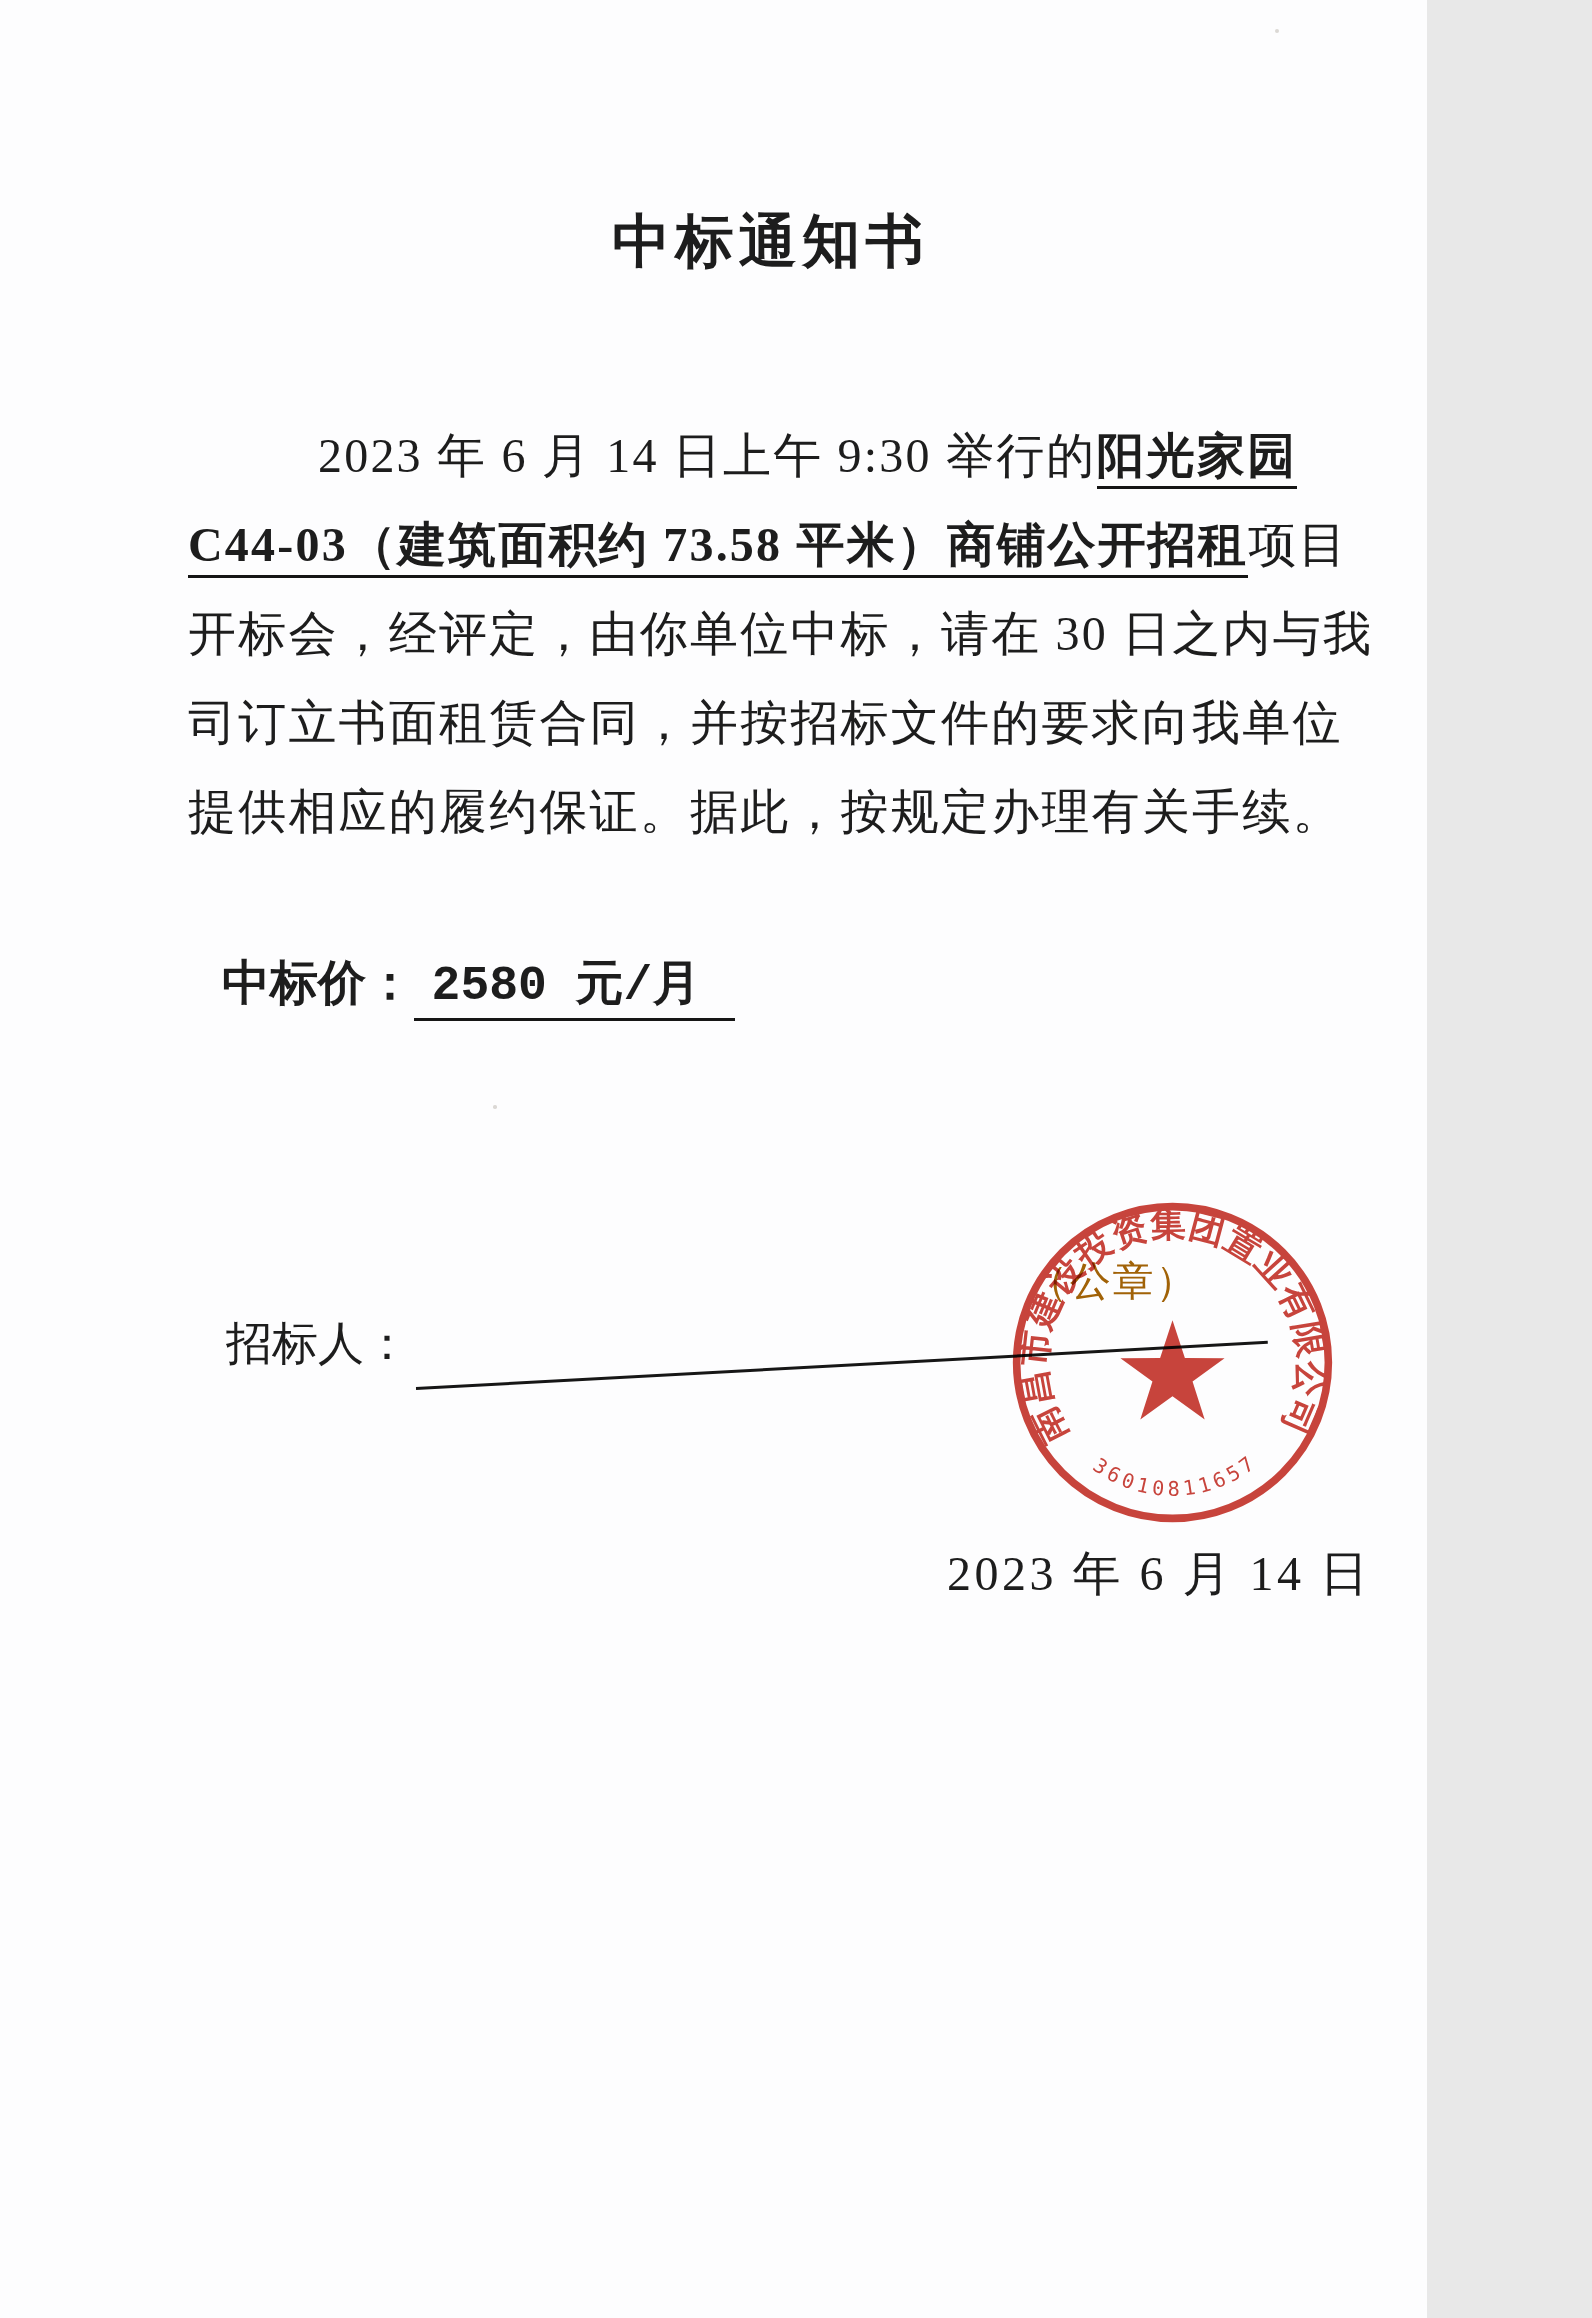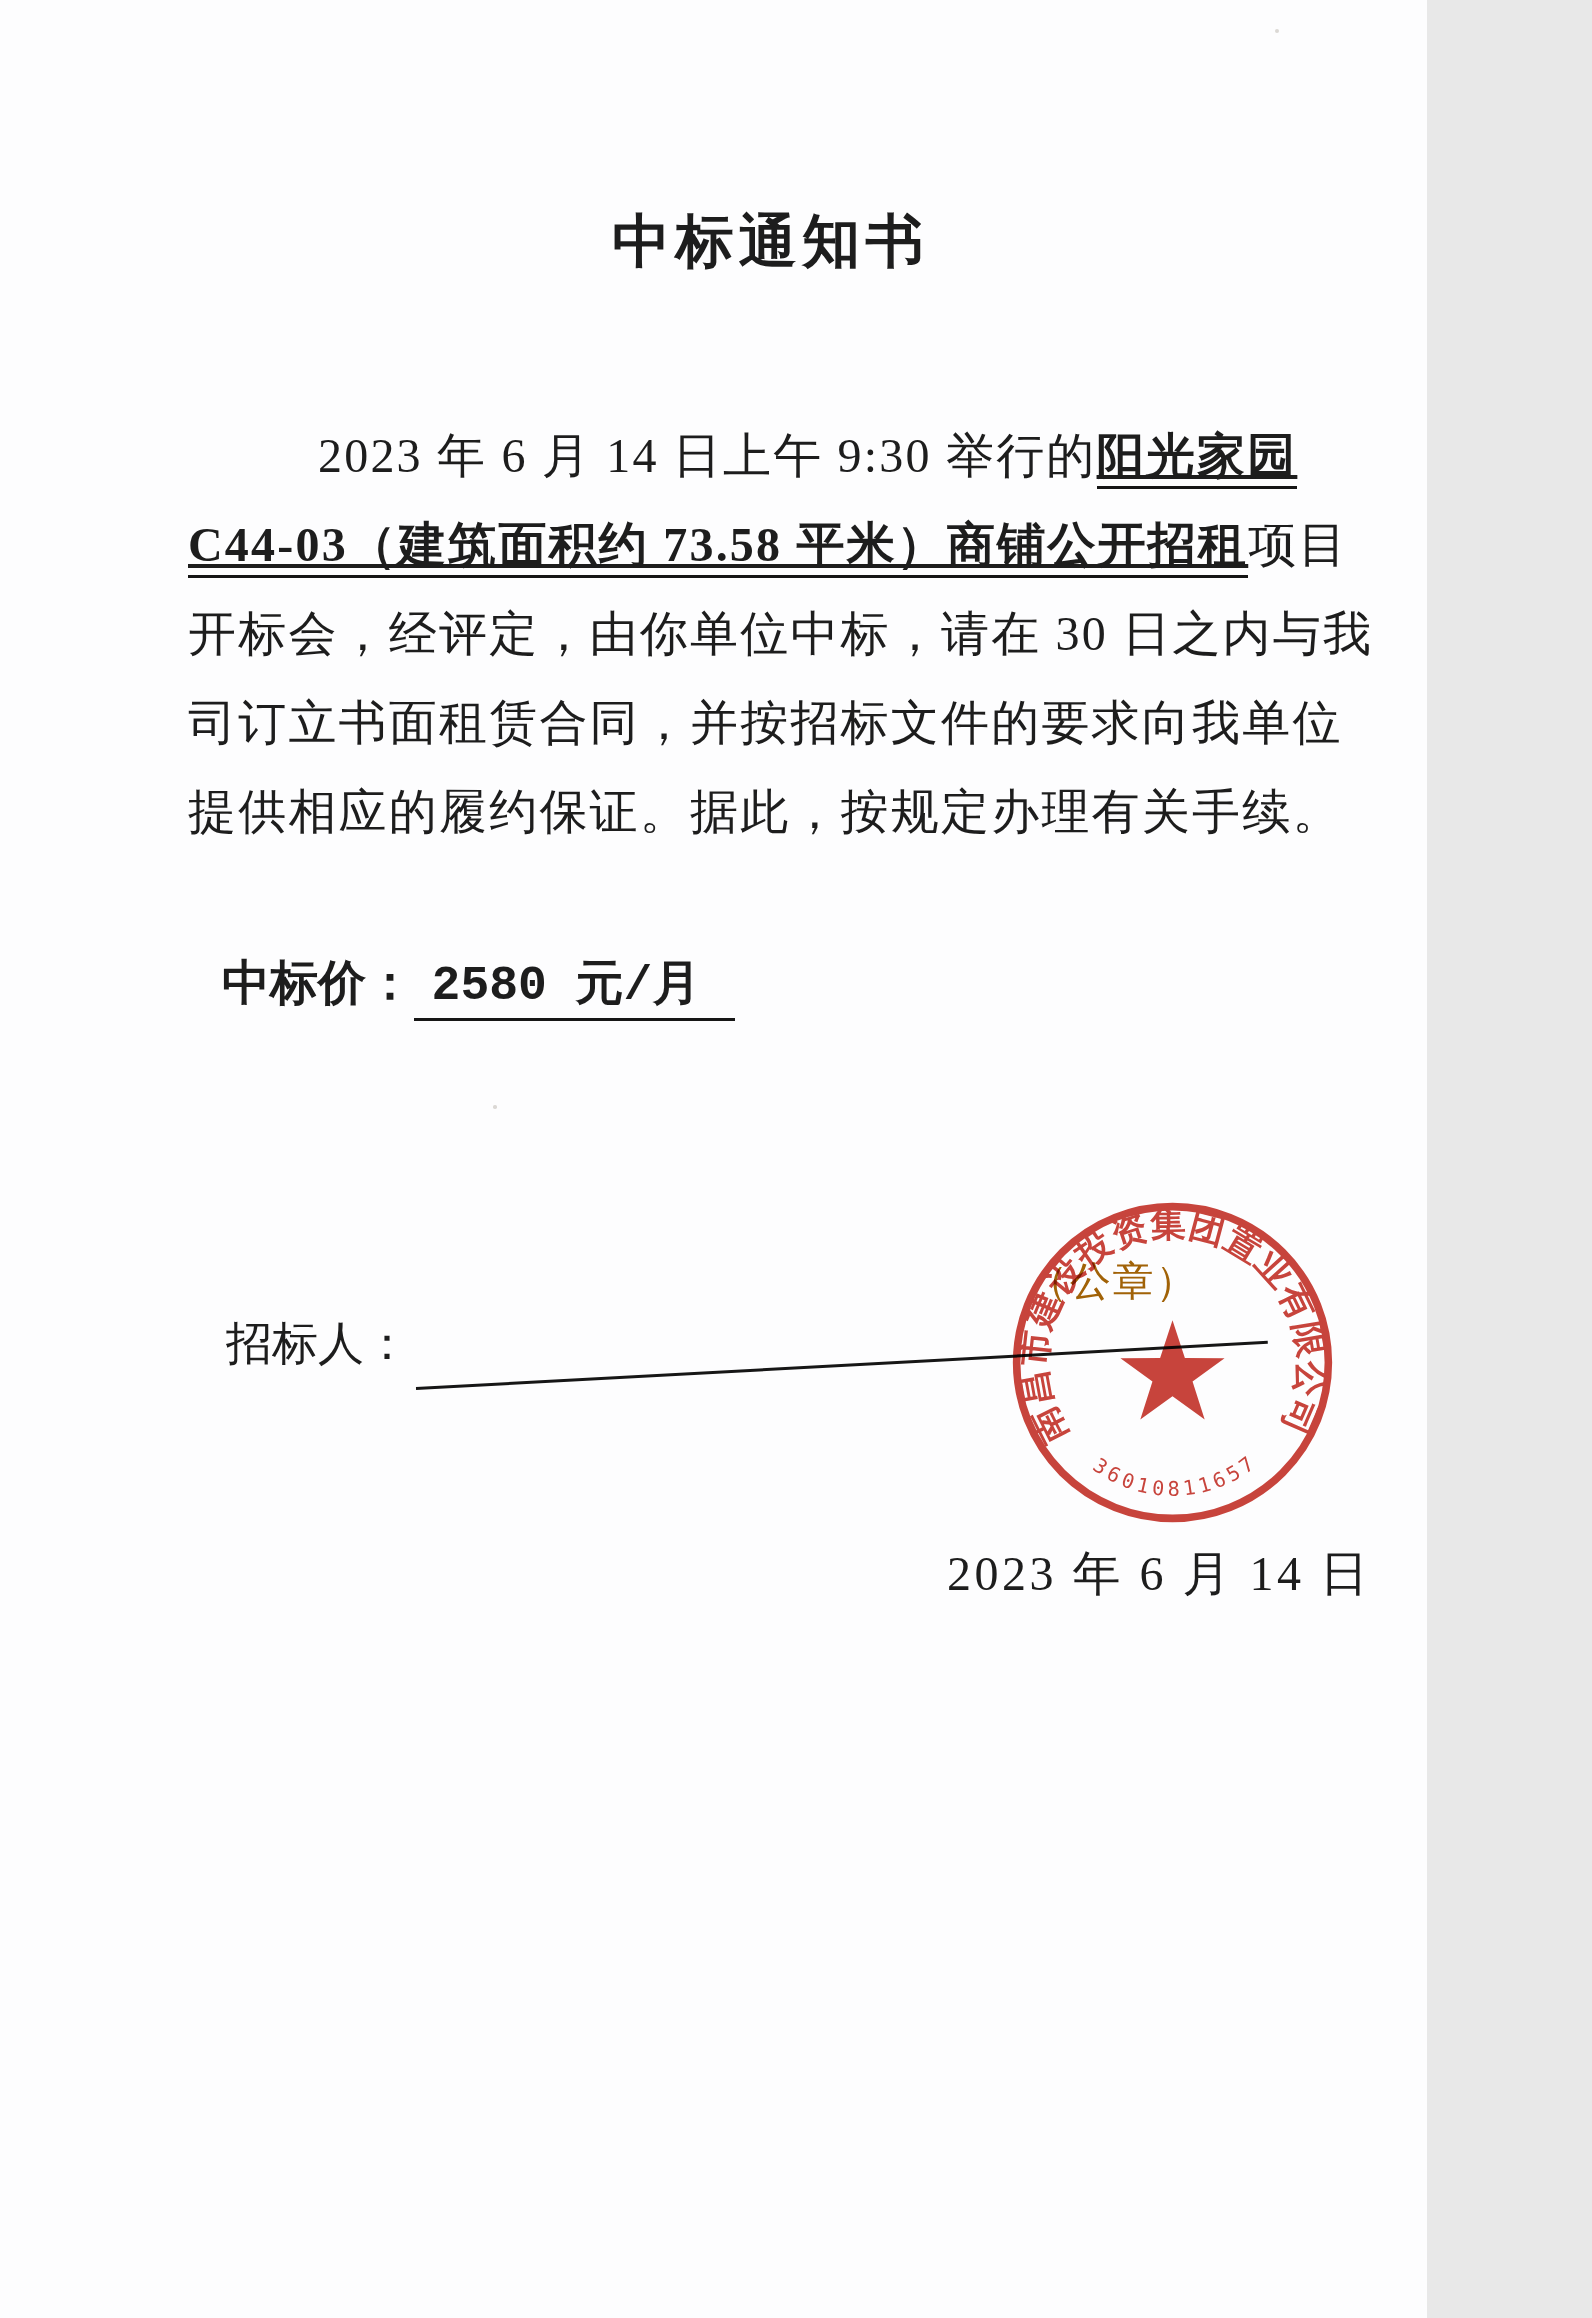--- a/index.html
+++ b/index.html
@@ -28,21 +28,20 @@
   .body-text{
     position:absolute;left:188px;top:411px;width:1198px;
     font-size:48px;line-height:89px;letter-spacing:2.2px;
   }
   .body-text .bline{white-space:nowrap;}
   .body-text .indent{text-indent:130px;}
   .hl{
     font-weight:bold;
     border-bottom:3.5px solid #151515;
     padding-bottom:3.5px;
-    text-decoration:underline;
   }
   .price-row{
     position:absolute;left:222px;top:951px;
     font-size:48px;font-weight:bold;white-space:nowrap;font-family:Liberation Mono, monospace;
   }
   .price-row .value{
     border-bottom:3.5px solid #161616;
     padding:0 35px 5.3px 17.6px;
   }
   .sig-label{

